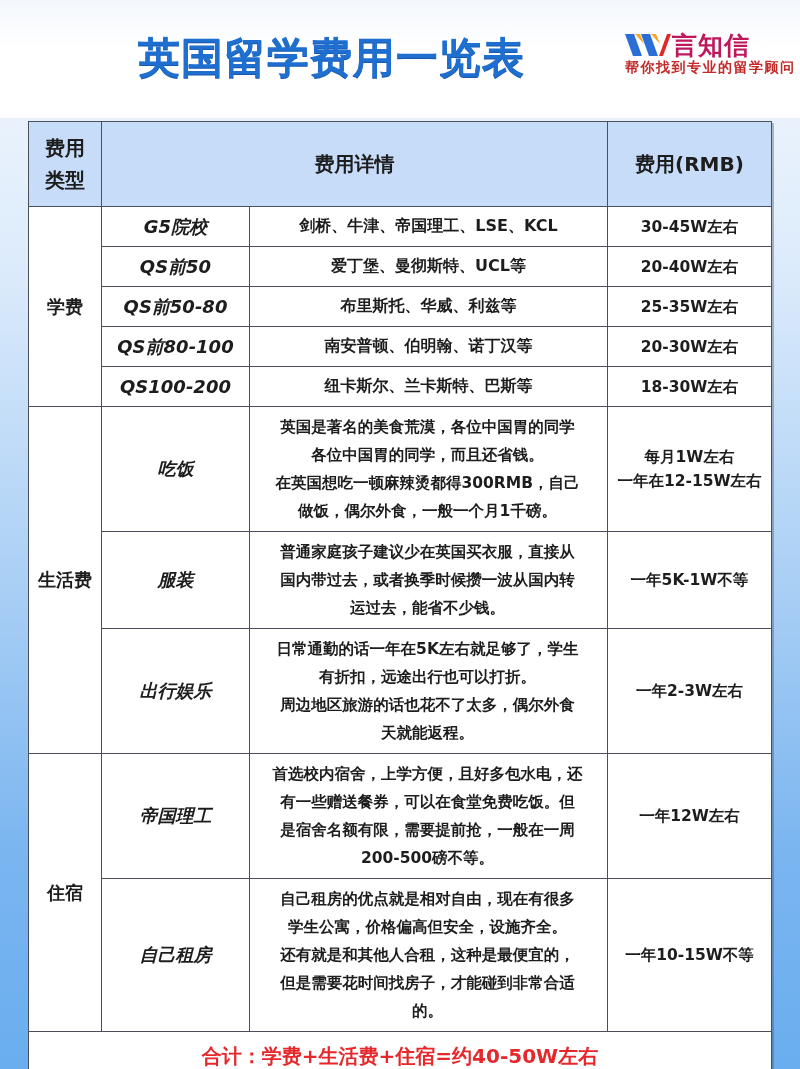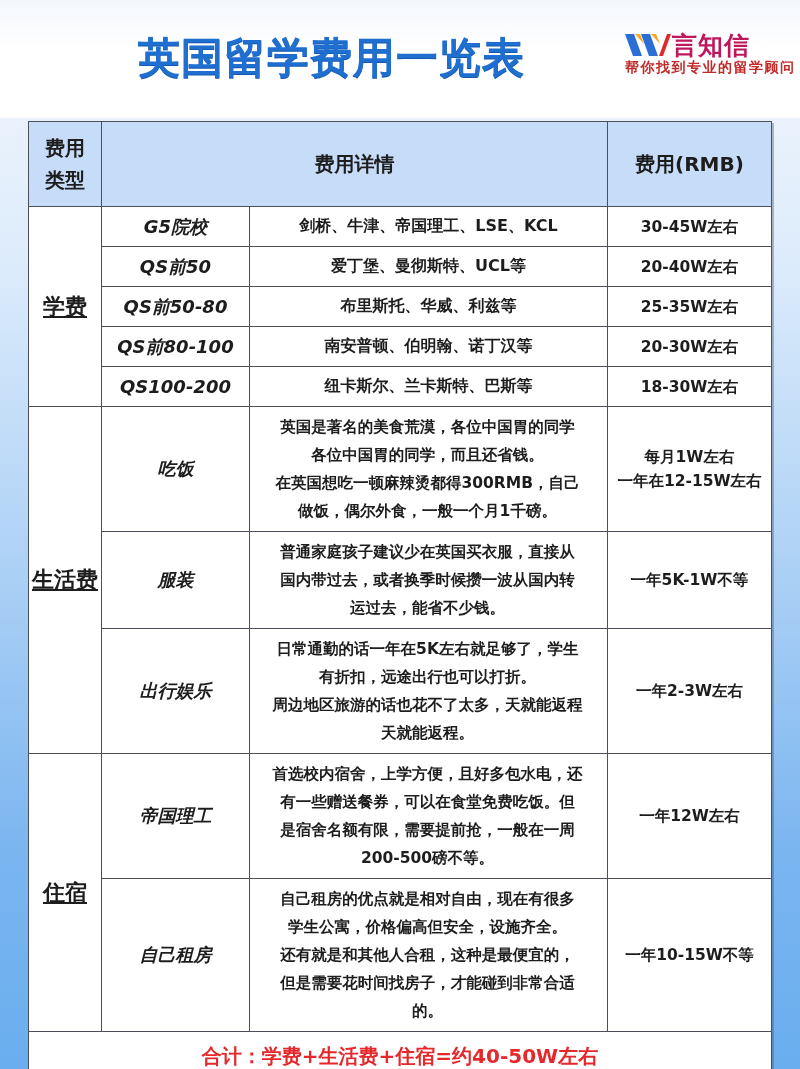--- a/index.html
+++ b/index.html
@@ -42,21 +42,21 @@
     font-weight: bold;
     text-align: center;
     vertical-align: middle;
   }
   table.fees th {
     background: #c7dcf8;
     font-size: 20px;
     height: 85px;
     line-height: 32px;
   }
-  .type-cell { font-size: 22px; text-decoration: underline; }
+  .type-cell { font-size: 18px; }
   .item-cell { font-size: 18px; font-style: italic; }
   .detail-short { font-size: 16px; height: 40px; margin-top: 44px; }
   .cost-cell { font-size: 15.5px; line-height: 24px; }
   .detail-long {
     text-align: left;
     font-size: 15.5px; line-height: 28px;
     padding: 6px 8px 6px 6px;
     font-weight: bold;
   }
   .total-cell {
@@ -150,21 +150,21 @@
         <div>国内带过去，或者换季时候攒一波从国内转</div>
         <div>运过去，能省不少钱。</div>
       </td>
       <td class="cost-cell">一年5K-1W不等</td>
     </tr>
     <tr style="height:120px">
       <td class="item-cell">出行娱乐</td>
       <td class="detail-long">
         <div>日常通勤的话一年在5K左右就足够了，学生</div>
         <div>有折扣，远途出行也可以打折。</div>
-        <div>周边地区旅游的话也花不了太多，天就能返程</div>
+        <div>周边地区旅游的话也花不了太多，偶尔外食</div>
         <div>天就能返程。</div>
       </td>
       <td class="cost-cell">一年2-3W左右</td>
     </tr>
 
     <tr style="height:120px">
       <td rowspan="2" class="type-cell">住宿</td>
       <td class="item-cell">帝国理工</td>
       <td class="detail-long">
         <div>首选校内宿舍，上学方便，且好多包水电，还</div>

